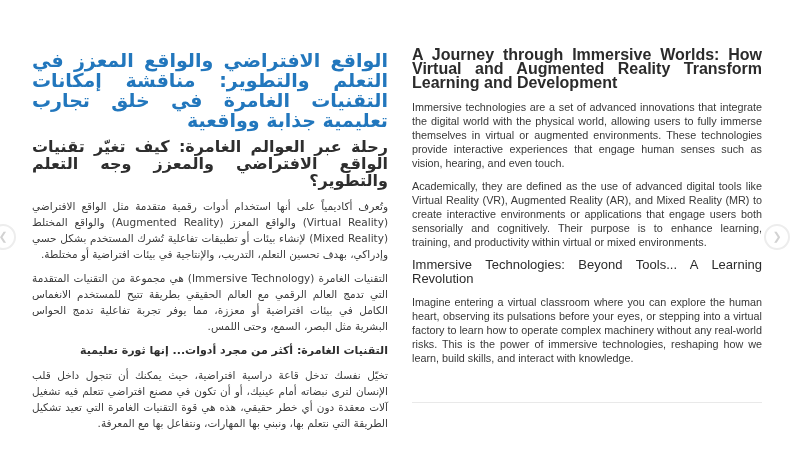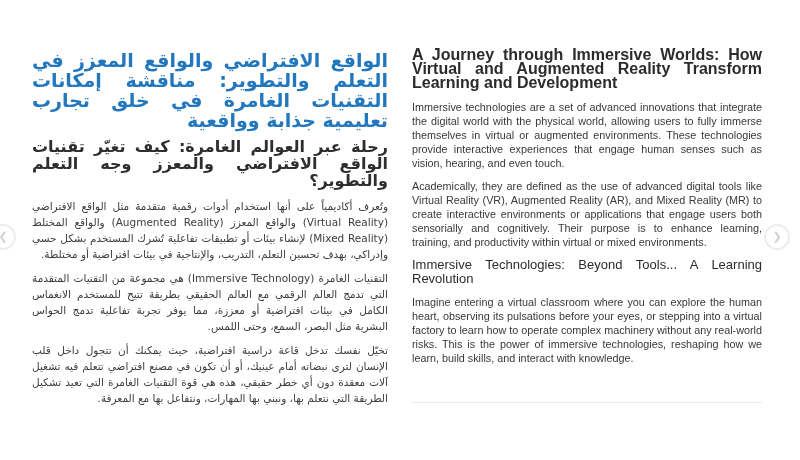--- a/index.html
+++ b/index.html
@@ -114,20 +114,21 @@
 
   <button class="nav-btn prev">
     <span class="chev">❮</span>
   </button>
 
   <div class="col-ar" lang="ar" dir="rtl">
     <div class="doc-title">الواقع الافتراضي والواقع المعزز في التعلم والتطوير: مناقشة إمكانات التقنيات الغامرة في خلق تجارب تعليمية جذابة وواقعية</div>
     <div class="doc-subtitle">رحلة عبر العوالم الغامرة: كيف تغيّر تقنيات الواقع الافتراضي والمعزز وجه التعلم والتطوير؟</div>
     <p>وتُعرف أكاديمياً على أنها استخدام أدوات رقمية متقدمة مثل الواقع الافتراضي (Virtual Reality) والواقع المعزز (Augmented Reality) والواقع المختلط (Mixed Reality) لإنشاء بيئات أو تطبيقات تفاعلية تُشرك المستخدم بشكل حسي وإدراكي، بهدف تحسين التعلم، التدريب، والإنتاجية في بيئات افتراضية أو مختلطة.</p>
     <p>التقنيات الغامرة (Immersive Technology) هي مجموعة من التقنيات المتقدمة التي تدمج العالم الرقمي مع العالم الحقيقي بطريقة تتيح للمستخدم الانغماس الكامل في بيئات افتراضية أو معززة، مما يوفر تجربة تفاعلية تدمج الحواس البشرية مثل البصر، السمع، وحتى اللمس.</p>
+    <div class="doc-h2">التقنيات الغامرة: أكثر من مجرد أدوات... إنها ثورة تعليمية</div>
     <p>تخيّل نفسك تدخل قاعة دراسية افتراضية، حيث يمكنك أن تتجول داخل قلب الإنسان لترى نبضاته أمام عينيك، أو أن تكون في مصنع افتراضي تتعلم فيه تشغيل آلات معقدة دون أي خطر حقيقي، هذه هي قوة التقنيات الغامرة التي تعيد تشكيل الطريقة التي نتعلم بها، ونبني بها المهارات، ونتفاعل بها مع المعرفة.</p>
   </div>
 
   <div class="col-en" lang="en">
     <div class="doc-subtitle">A Journey through Immersive Worlds: How Virtual and Augmented Reality Transform Learning and Development</div>
     <p>Immersive technologies are a set of advanced innovations that integrate the digital world with the physical world, allowing users to fully immerse themselves in virtual or augmented environments. These technologies provide interactive experiences that engage human senses such as vision, hearing, and even touch.</p>
     <p>Academically, they are defined as the use of advanced digital tools like Virtual Reality (VR), Augmented Reality (AR), and Mixed Reality (MR) to create interactive environments or applications that engage users both sensorially and cognitively. Their purpose is to enhance learning, training, and productivity within virtual or mixed environments.</p>
     <div class="doc-h2">Immersive Technologies: Beyond Tools... A Learning Revolution</div>
     <p>Imagine entering a virtual classroom where you can explore the human heart, observing its pulsations before your eyes, or stepping into a virtual factory to learn how to operate complex machinery without any real-world risks. This is the power of immersive technologies, reshaping how we learn, build skills, and interact with knowledge.</p>
   </div>

